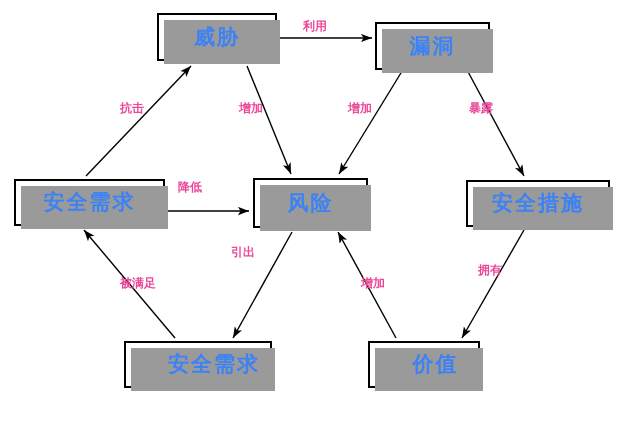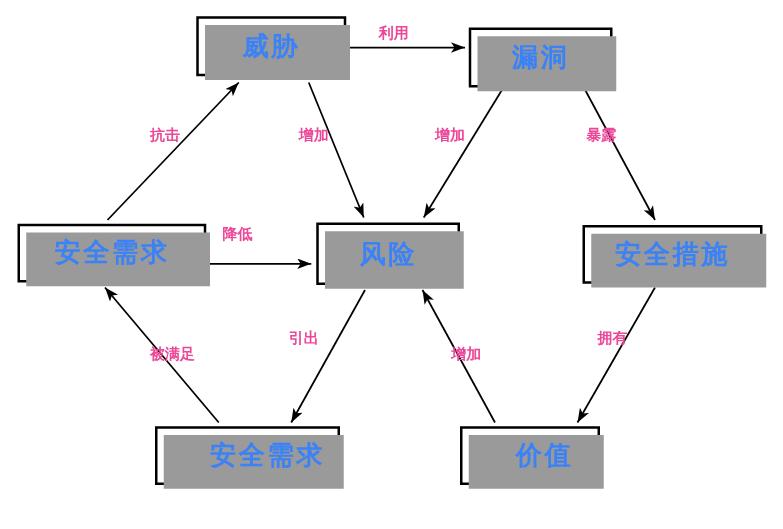--- a/index.html
+++ b/index.html
@@ -114,18 +114,18 @@
       </div>
     </div>
   <div id="labels-layer">
       <div class="edge-label" style="left: 303px; top: 20px;">利用</div>
       <div class="edge-label" style="left: 120px; top: 102px;">抗击</div>
       <div class="edge-label" style="left: 239px; top: 102px;">增加</div>
       <div class="edge-label" style="left: 348px; top: 102px;">增加</div>
       <div class="edge-label" style="left: 469px; top: 102px;">暴露</div>
       <div class="edge-label" style="left: 178px; top: 181px;">降低</div>
       <div class="edge-label" style="left: 120px; top: 277px; text-align: center;">被满足</div>
-      <div class="edge-label" style="left: 231px; top: 264px;">引出</div>
+      <div class="edge-label" style="left: 231px; top: 246px;">引出</div>
       <div class="edge-label" style="left: 361px; top: 277px;">增加</div>
       <div class="edge-label" style="left: 478px; top: 264px;">拥有</div>
     </div>
 
 </div>
 
 </body></html>

